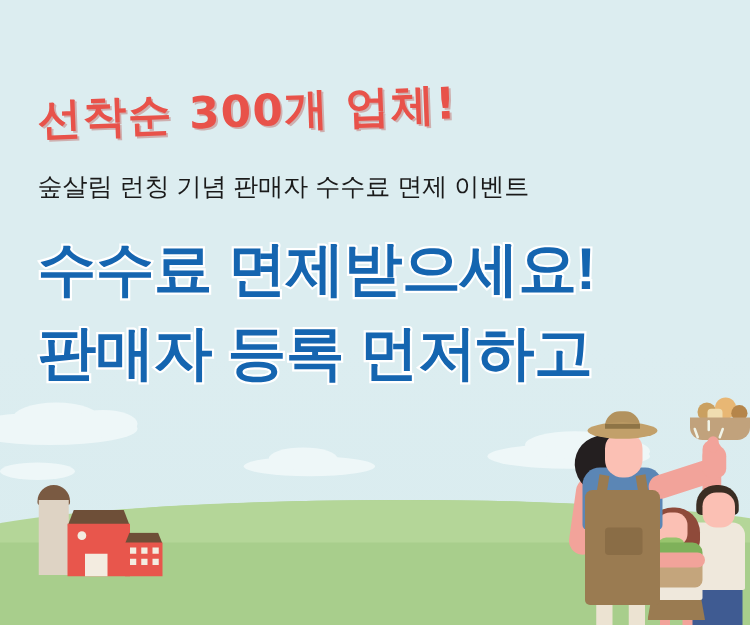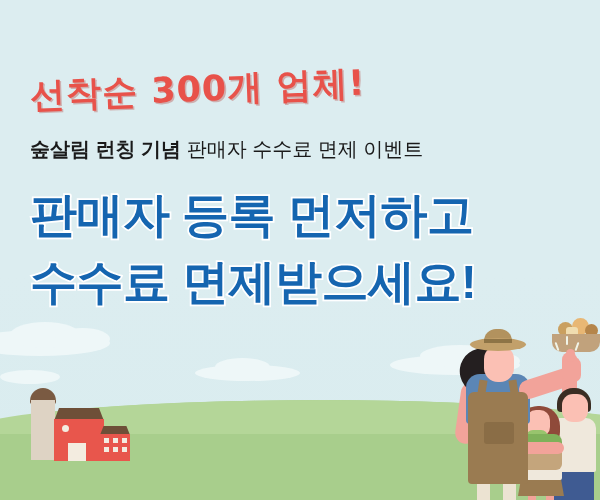--- a/index.html
+++ b/index.html
@@ -147,21 +147,21 @@
     letter-spacing:1px;
     transform:rotate(-2.2deg);
     text-shadow:1.5px 1.5px 0 rgba(180,60,55,.35);
     white-space:nowrap;
   }
   .subtitle {
     top:136px;
     font-size:20px; color:#1a1a1a;
     white-space:nowrap;
   }
-  .subtitle .strong { font-weight:bold; }
+  .subtitle .strong { font-weight:normal; }
   .headline {
     top:182px; width:560px;
     font-size:47px; font-weight:bold; line-height:1.42;
     color:#1565b0;
     letter-spacing:-0.5px;
     white-space:nowrap;
     -webkit-text-stroke:3.5px #ffffff;
     paint-order:stroke fill;
   }
   .headline .ln { display:block; }
@@ -260,17 +260,17 @@
 
   </div>
 
   <div class="txt eyebrow">선착순 300개 업체!</div>
 
   <div class="txt subtitle">
     <span class="strong">숲살림 런칭 기념</span><span> 판매자 수수료 면제 이벤트</span>
   </div>
 
   <div class="txt headline">
+    <span class="ln">수수료 면제받으세요!</span>
     <span class="ln">판매자 등록 먼저하고</span>
-    <span class="ln">수수료 면제받으세요!</span>
   </div>
 
 </div>
 
 </body></html>

